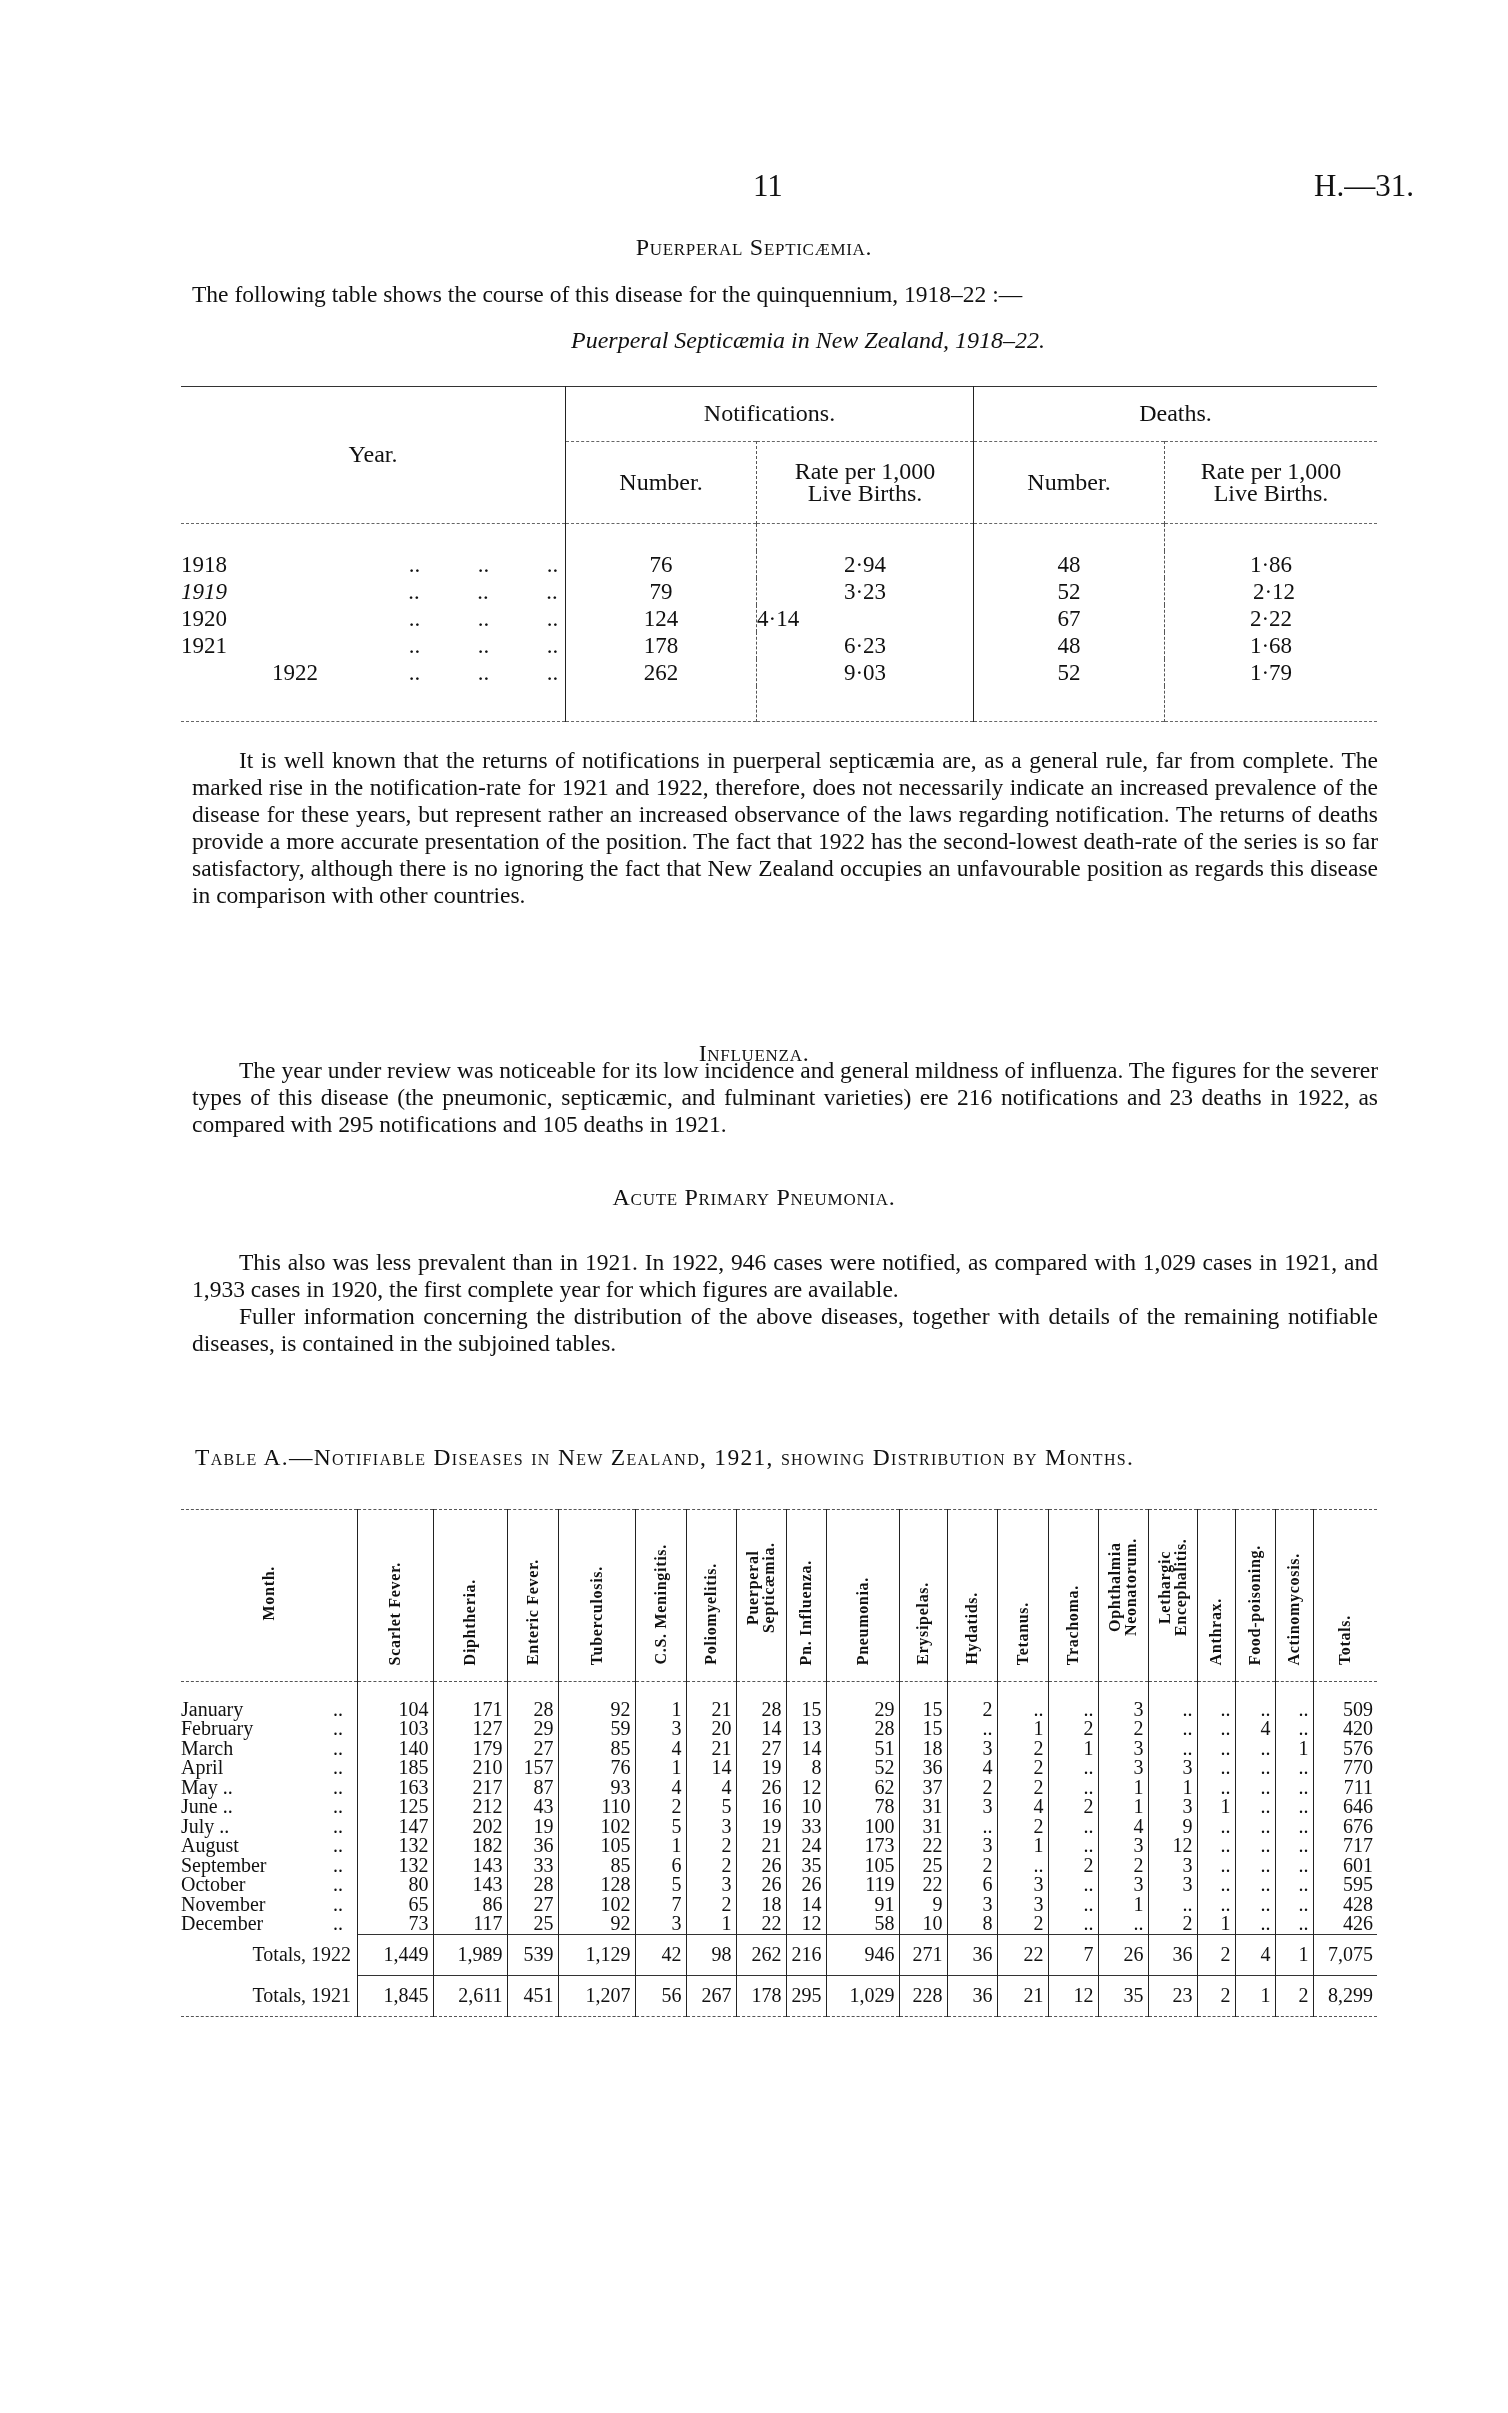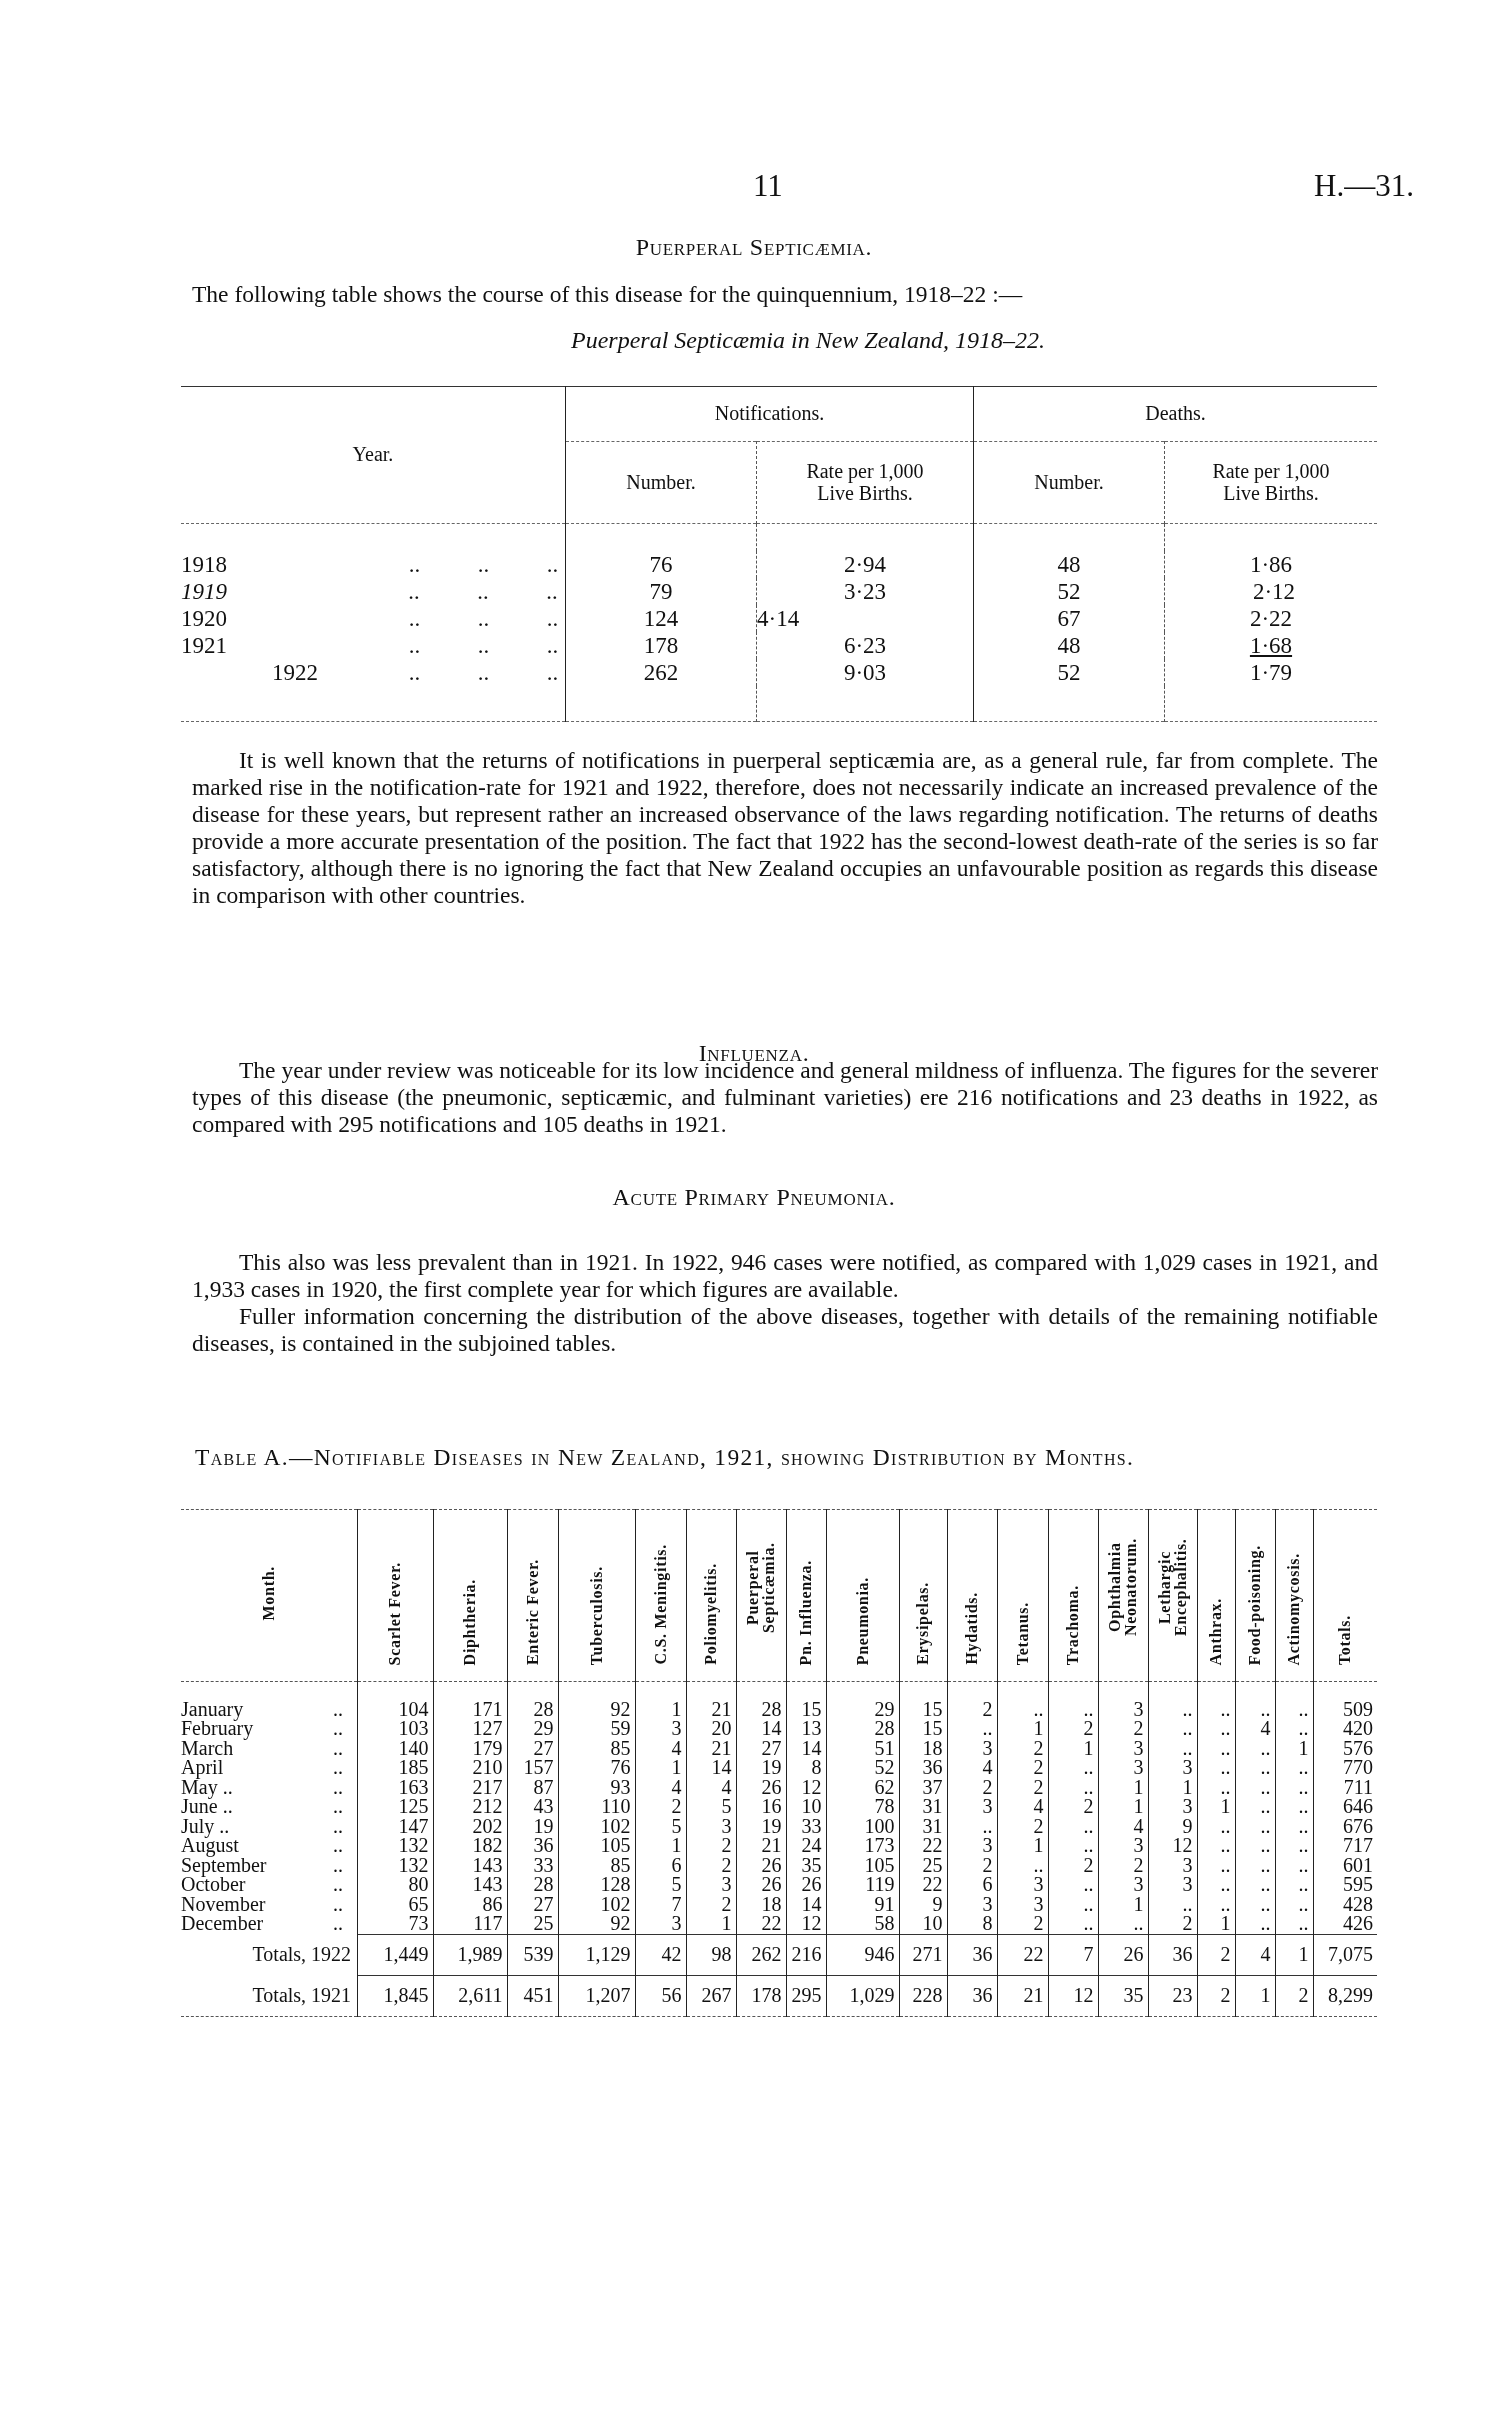--- a/index.html
+++ b/index.html
@@ -9,21 +9,21 @@
   .docref { top:168px; left:1314px; font-size:31px; }
   .sc { font-variant: small-caps; letter-spacing:0.7px; }
   .heading { font-size:24px; text-align:center; width:100%; left:0; }
   .para { left:192px; width:1186px; font-size:23.5px; line-height:27px; text-align:justify; }
   .para .indent { display:inline-block; width:47px; }
   .caption { font-size:24px; font-style:italic; text-align:center; width:100%; left:0; }
 
   
   .t1 { left:181px; top:386px; width:1196px; }
   .t1 table { width:100%; border-collapse:collapse; font-size:23px; }
-  .t1 th { font-weight:normal; font-size:20px; line-height:21.5px; }
+  .t1 th { font-weight:normal; font-size:24px; line-height:21.5px; }
   .t1 td, .t1 th { padding:0; }
   .t1 .vline { border-left:1px solid #222; }
   .t1 .vdash { border-left:1px dashed #555; }
   .rule { border-top:1.3px solid #333; }
   .druled { border-top:1px dashed #666; }
 
   
   .tA { left:181px; top:1509px; width:1196px; }
   .tA table { border-collapse:collapse; font-size:20px; width:100%; table-layout:fixed; }
   .tA th { height:155px; font-weight:bold; font-size:16px; vertical-align:bottom; padding:0 0 12px 0; border-left:1px solid #222; border-bottom:1px dashed #555; border-top:1.3px dashed #555; }
@@ -89,21 +89,21 @@
           <td class="vline" style="text-align: center; height: 27px;">124</td>
           <td class="vdash" style="text-align: left; height: 27px; margin-left: 30px;">4·14</td>
           <td class="vline" style="text-align: center; height: 27px;">67</td>
           <td class="vdash" style="text-align: center; height: 27px;">2·22</td>
         </tr>
         <tr>
           <td class="" style="text-align: left; height: 27px;"><span>1921</span><span style="float: right; padding-right: 6.7px; white-space: pre;">..          ..          ..</span></td>
           <td class="vline" style="text-align: center; height: 27px;">178</td>
           <td class="vdash" style="text-align: center; height: 27px;">6·23</td>
           <td class="vline" style="text-align: center; height: 27px;">48</td>
-          <td class="vdash" style="text-align: center; height: 27px; text-decoration: underline;">1·68</td>
+          <td class="vdash" style="text-align: center; height: 27px;">1·68</td>
         </tr>
         <tr>
           <td class="" style="text-align: center; height: 27px;"><span>1922</span><span style="float: right; padding-right: 6.7px; white-space: pre;">..          ..          ..</span></td>
           <td class="vline" style="text-align: center; height: 27px;">262</td>
           <td class="vdash" style="text-align: center; height: 27px;">9·03</td>
           <td class="vline" style="text-align: center; height: 27px;">52</td>
           <td class="vdash" style="text-align: center; height: 27px;">1·79</td>
         </tr>
       </tbody>
     <tbody>

